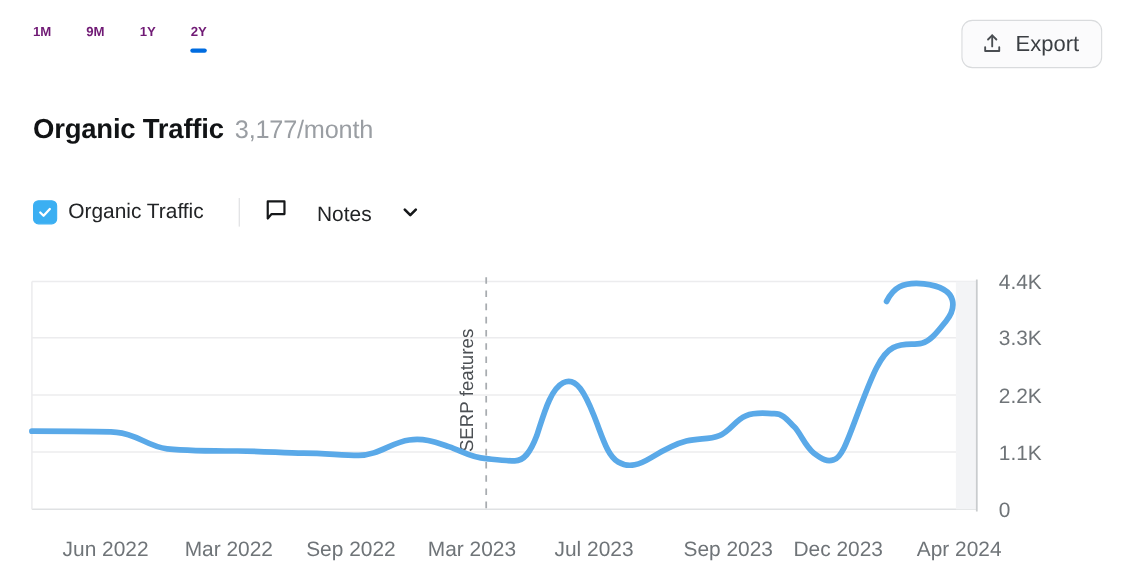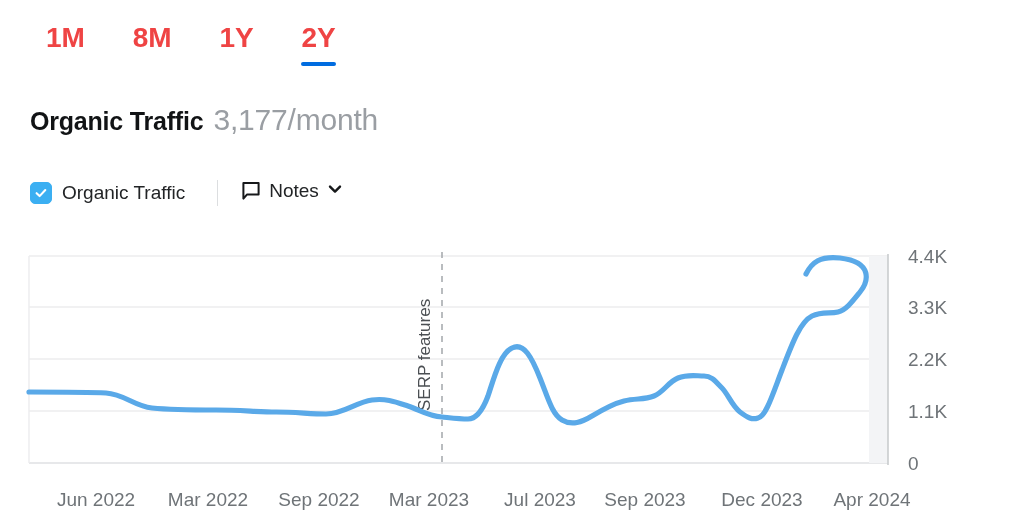--- a/index.html
+++ b/index.html
@@ -26,29 +26,28 @@
   .tabs {
     position: absolute;
     left: 30px;
     top: 22px;
     display: flex;
     align-items: flex-start;
     gap: 0px;
   }
   .tab {
     position: relative;
-    font-size: 28px;
+    font-size: 12px;
     font-weight: 700;
     letter-spacing: -0.1px;
-    color: #ef4444;
+    color: #701a75;
     padding: 0 0 12px 0;
     margin-right: 32px;
     cursor: pointer;
     white-space: nowrap;
-    margin-left: 16px;
   }
   .tab:last-child { margin-right: 0; }
   .tab.active::after {
     content: "";
     position: absolute;
     left: 0; right: 0;
     bottom: 0px;
     height: 4px;
     border-radius: 2px;
     background: #006CE0;
@@ -83,21 +82,21 @@
     align-items: baseline;
     gap: 10px;
   }
   .title-main {
     font-size: 25px;
     font-weight: 700;
     color: #111315;
     letter-spacing: -0.2px;
   }
   .title-sub {
-    font-size: 30px;
+    font-size: 23px;
     font-weight: 400;
     color: #9a9ea3;
     letter-spacing: -0.2px;
   }
 
   
   .legend-row {
     position: absolute;
     left: 30px;
     top: 178px;
@@ -131,22 +130,22 @@
   .cb.orange  { background: #ffffff; border: 2px solid #F0A070; }
 
   .legend-div {
     width: 1px;
     height: 26px;
     background: #dcdee0;
     margin: 0 22px 0 4px;
   }
   .notes-item {
     display: flex;
-    align-items: flex-start;
-    gap: 7px;
+    align-items: flex-end;
+    gap: 26px;
     cursor: pointer;
   }
   .notes-label {
     font-size: 19px;
     color: #222426;
   }
 
   
   .chart-wrap {
     position: absolute;
@@ -182,25 +181,35 @@
     font-family: "Liberation Sans", sans-serif;
   }
 </style>
 </head>
 <body>
 
 <div class="topbar">
 
   <div class="tabs">
     <div class="tab">1M</div>
-    <div class="tab">8M</div>
+    <div class="tab">9M</div>
     <div class="tab">1Y</div>
     <div class="tab active">2Y</div>
   </div>
 
+  <div class="export-btn">
+    <span>
+      <svg width="22" height="22" viewBox="0 0 22 22" fill="none">
+        <path d="M11 3.2 L11 13.2" stroke="#4a4e52" stroke-width="1.7" stroke-linecap="round"></path>
+        <path d="M7.2 6.9 L11 3.1 L14.8 6.9" stroke="#4a4e52" stroke-width="1.7" stroke-linecap="round" stroke-linejoin="round"></path>
+        <path d="M4.6 13.8 L4.6 17.4 L17.4 17.4 L17.4 13.8" stroke="#4a4e52" stroke-width="1.7" stroke-linecap="round" stroke-linejoin="round"></path>
+      </svg>
+    </span>
+    <span>Export</span>
+  </div>
 </div>
 
 <div class="title-row">
   <span class="title-main">Organic Traffic</span>
   <span class="title-sub">3,177/month</span>
 </div>
 
 <div class="legend-row">
 
   <div class="legend-item">
@@ -290,17 +299,17 @@
     <text class="ylabel" x="908" y="182">1.1K</text>
     <text class="ylabel" x="908" y="234">0</text>
   </svg>
 
   <div class="xlabels">
     <span class="xlabel" style="left:96px">Jun 2022</span>
     <span class="xlabel" style="left:208px">Mar 2022</span>
     <span class="xlabel" style="left:319px">Sep 2022</span>
     <span class="xlabel" style="left:429px">Mar 2023</span>
     <span class="xlabel" style="left:540px">Jul 2023</span>
-    <span class="xlabel" style="left:645px">Sep 2023</span>
+    <span class="xlabel" style="left:662px">Sep 2023</span>
     <span class="xlabel" style="left:762px">Dec 2023</span>
     <span class="xlabel" style="left:872px">Apr 2024</span>
   </div>
 </div>
 
 </body></html>

